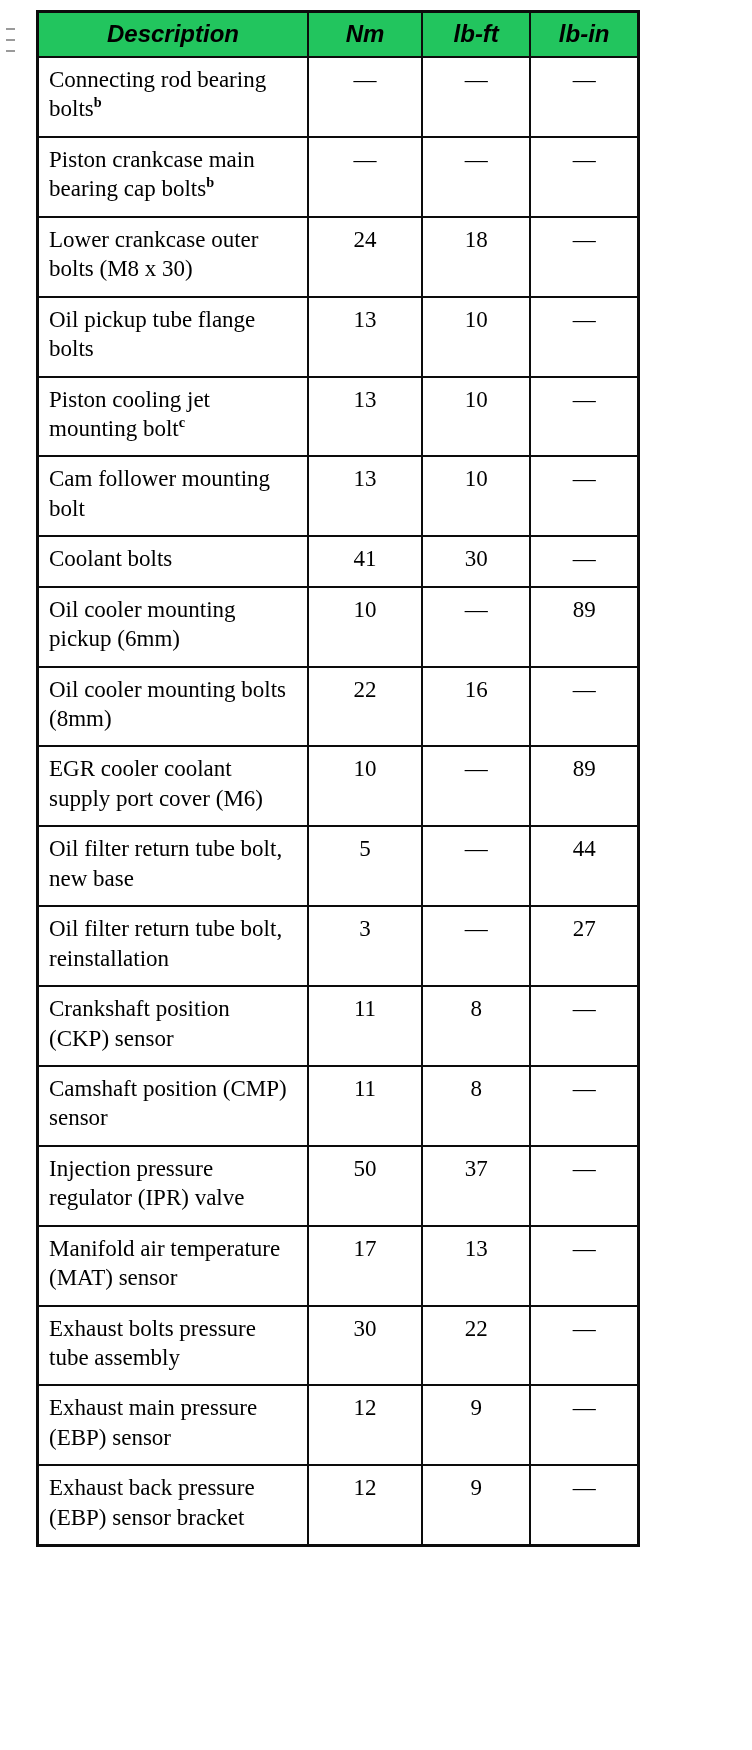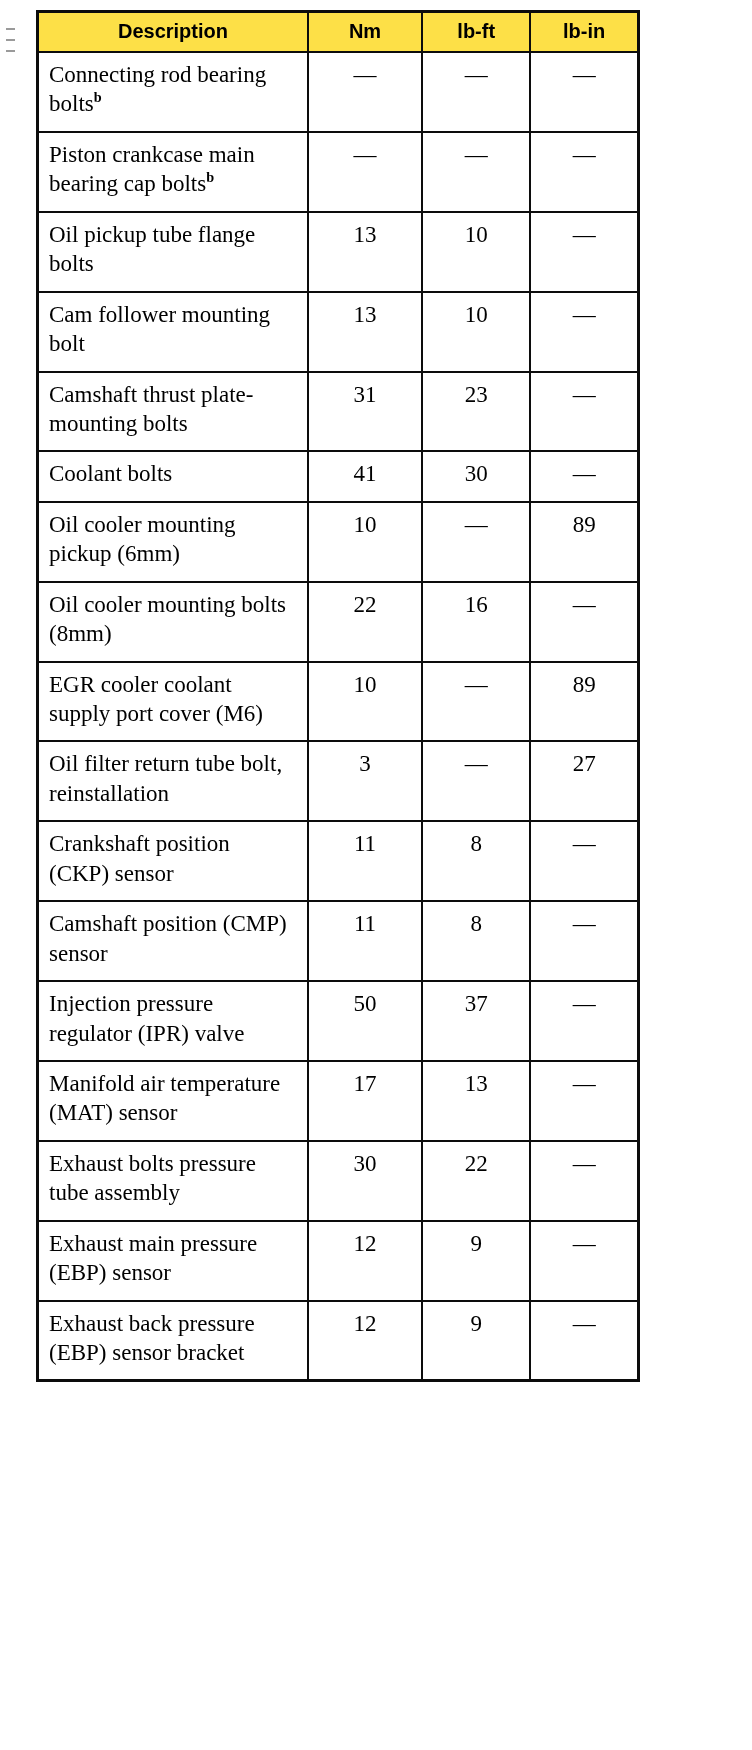--- a/index.html
+++ b/index.html
@@ -40,24 +40,25 @@
   }
   .spec-table, .spec-table th, .spec-table td {
     border: 2px solid #0c0c0c;
   }
   .spec-table {
     border-width: 3px;
   }
   .spec-table th {
     font-family: "Liberation Sans", sans-serif;
     font-weight: bold;
-    font-size: 20px;
+    font-size: 24px;
     text-align: center;
     padding: 7px 4px 8px 4px;
-    background: #fde047;
+    background: #22c55e;
+    font-style: italic;
   }
   .spec-table td {
     font-size: 23px;
     line-height: 1.28;
     vertical-align: top;
     padding: 7px 6px 12px 6px;
   }
   .spec-table td.desc {
     text-align: left;
     padding-left: 10px;
@@ -108,35 +109,41 @@
         <td class="num">—</td>
         <td class="num">—</td>
       </tr>
       <tr>
         <td class="desc"><span>Piston crankcase main bearing cap bolts</span><sup>b</sup></td>
         <td class="num">—</td>
         <td class="num">—</td>
         <td class="num">—</td>
       </tr>
       <tr>
+        <td class="desc"><span>Lower crankcase outer bolts (M8 x 30)</span></td>
+        <td class="num">24</td>
+        <td class="num">18</td>
+        <td class="num">—</td>
+      </tr>
+      <tr>
         <td class="desc"><span>Oil pickup tube flange bolts</span></td>
         <td class="num">13</td>
         <td class="num">10</td>
         <td class="num">—</td>
       </tr>
       <tr>
+        <td class="desc"><span>Piston cooling jet mounting bolt</span><sup>c</sup></td>
+        <td class="num">13</td>
+        <td class="num">10</td>
+        <td class="num">—</td>
+      </tr>
+      <tr>
         <td class="desc"><span>Cam follower mounting bolt</span></td>
         <td class="num">13</td>
         <td class="num">10</td>
-        <td class="num">—</td>
-      </tr>
-      <tr>
-        <td class="desc"><span>Camshaft thrust plate-mounting bolts</span></td>
-        <td class="num">31</td>
-        <td class="num">23</td>
         <td class="num">—</td>
       </tr>
       <tr>
         <td class="desc"><span>Coolant bolts</span></td>
         <td class="num">41</td>
         <td class="num">30</td>
         <td class="num">—</td>
       </tr>
       <tr>
         <td class="desc"><span>Oil cooler mounting pickup (6mm)</span></td>
@@ -148,20 +155,26 @@
         <td class="desc"><span>Oil cooler mounting bolts (8mm)</span></td>
         <td class="num">22</td>
         <td class="num">16</td>
         <td class="num">—</td>
       </tr>
       <tr>
         <td class="desc"><span>EGR cooler coolant supply port cover (M6)</span></td>
         <td class="num">10</td>
         <td class="num">—</td>
         <td class="num">89</td>
+      </tr>
+      <tr>
+        <td class="desc"><span>Oil filter return tube bolt, new base</span></td>
+        <td class="num">5</td>
+        <td class="num">—</td>
+        <td class="num">44</td>
       </tr>
       <tr>
         <td class="desc"><span>Oil filter return tube bolt, reinstallation</span></td>
         <td class="num">3</td>
         <td class="num">—</td>
         <td class="num">27</td>
       </tr>
       <tr>
         <td class="desc"><span>Crankshaft position (CKP) sensor</span></td>
         <td class="num">11</td>

